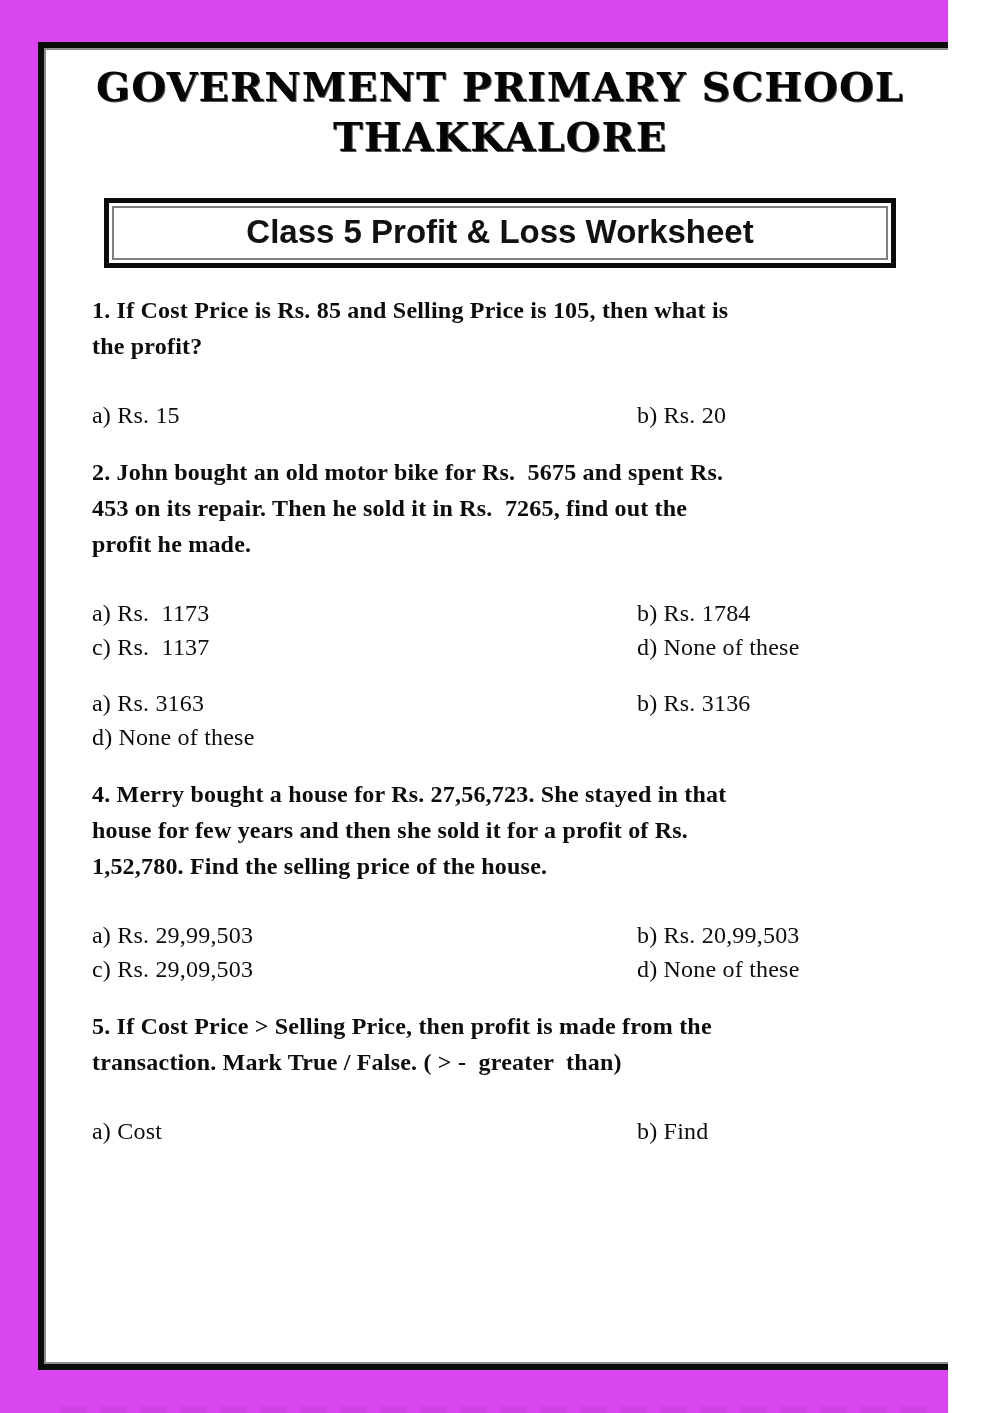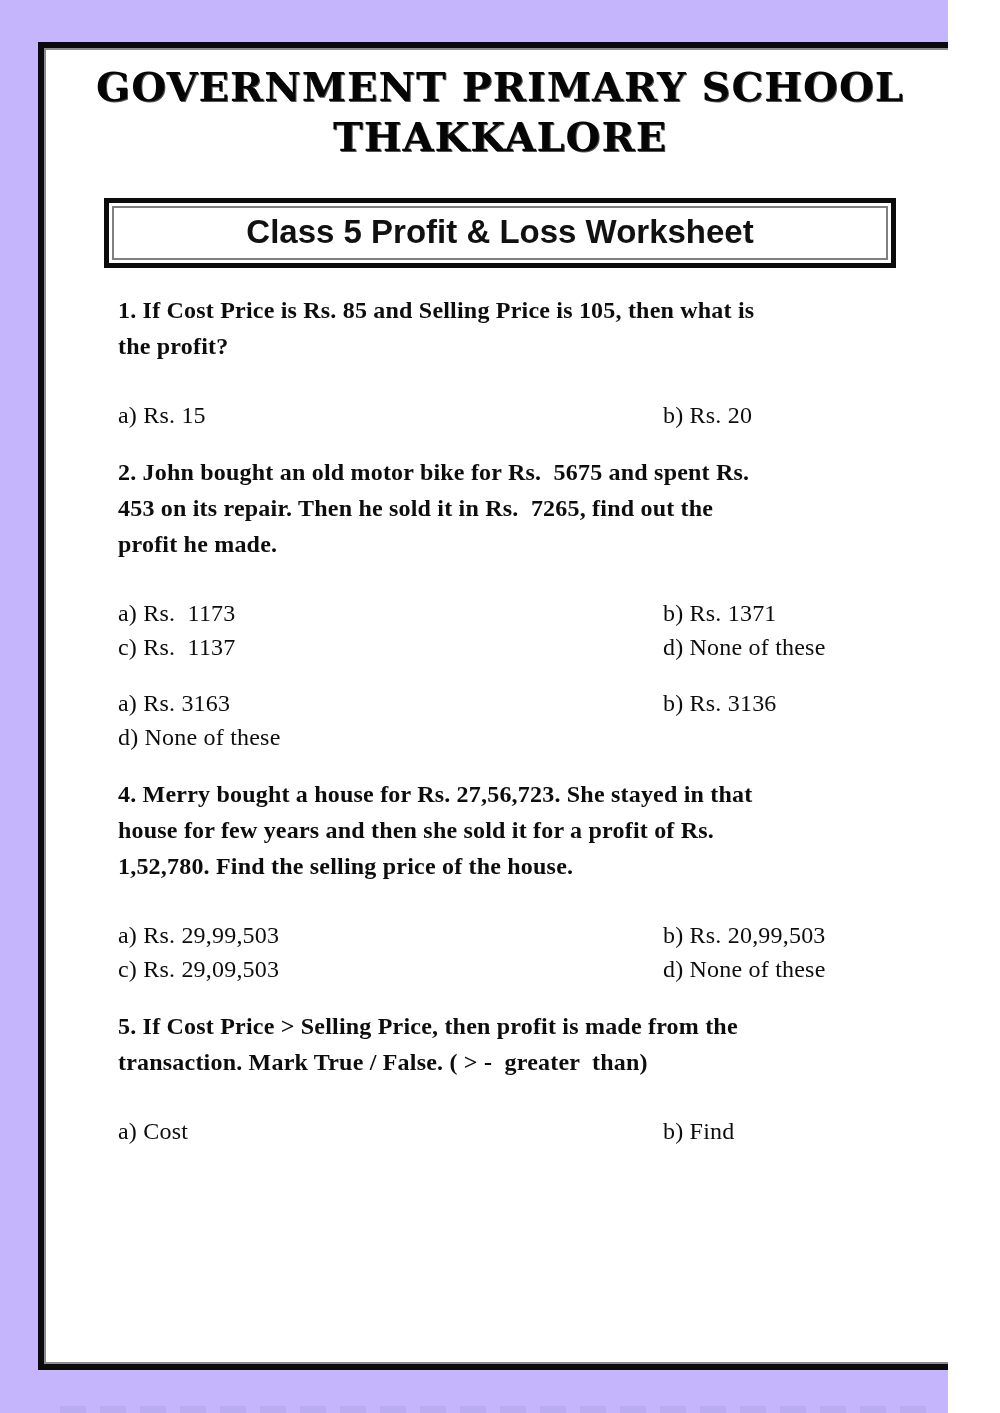--- a/index.html
+++ b/index.html
@@ -4,21 +4,21 @@
 <style>
   html, body {
     margin: 0;
     padding: 0;
     background: #ffffff;
   }
   .page {
     position: relative;
     width: 948px;
     height: 1413px;
-    background: #c4b5fd;
+    background: #d946ef;
     overflow: hidden;
     font-family: "Liberation Serif", serif;
     color: #0d0d0d;
   }
   .frame {
     position: absolute;
     left: 38px;
     top: 42px;
     width: 912px;
     height: 1316px;
@@ -47,21 +47,21 @@
     background: #ffffff;
   }
   .title-box .title-text {
     font-family: "Liberation Sans", sans-serif;
     font-weight: 700;
     font-size: 33px;
     line-height: 44px;
     color: #111111;
   }
   .content {
-    padding: 0 74px;
+    padding: 0 48px;
   }
   .question {
     margin: 0;
   }
   .q-text {
     font-weight: 700;
     font-size: 24px;
     line-height: 36px;
     white-space: pre-wrap;
     letter-spacing: 0.2px;
@@ -129,21 +129,21 @@
         </div>
       </div>
 
       <div class="question">
         <p class="q-text">2. John bought an old motor bike for Rs.  5675 and spent Rs.
 453 on its repair. Then he sold it in Rs.  7265, find out the
 profit he made.</p>
         <div class="options">
           <div class="opt-row">
             <span class="opt-left">a) Rs.  1173</span>
-            <span class="opt-right">b) Rs. 1371</span>
+            <span class="opt-right">b) Rs. 1784</span>
           </div>
           <div class="opt-row">
             <span class="opt-left">c) Rs.  1137</span>
             <span class="opt-right">d) None of these</span>
           </div>
         </div>
       </div>
 
       <div class="question">
         <div class="options">

